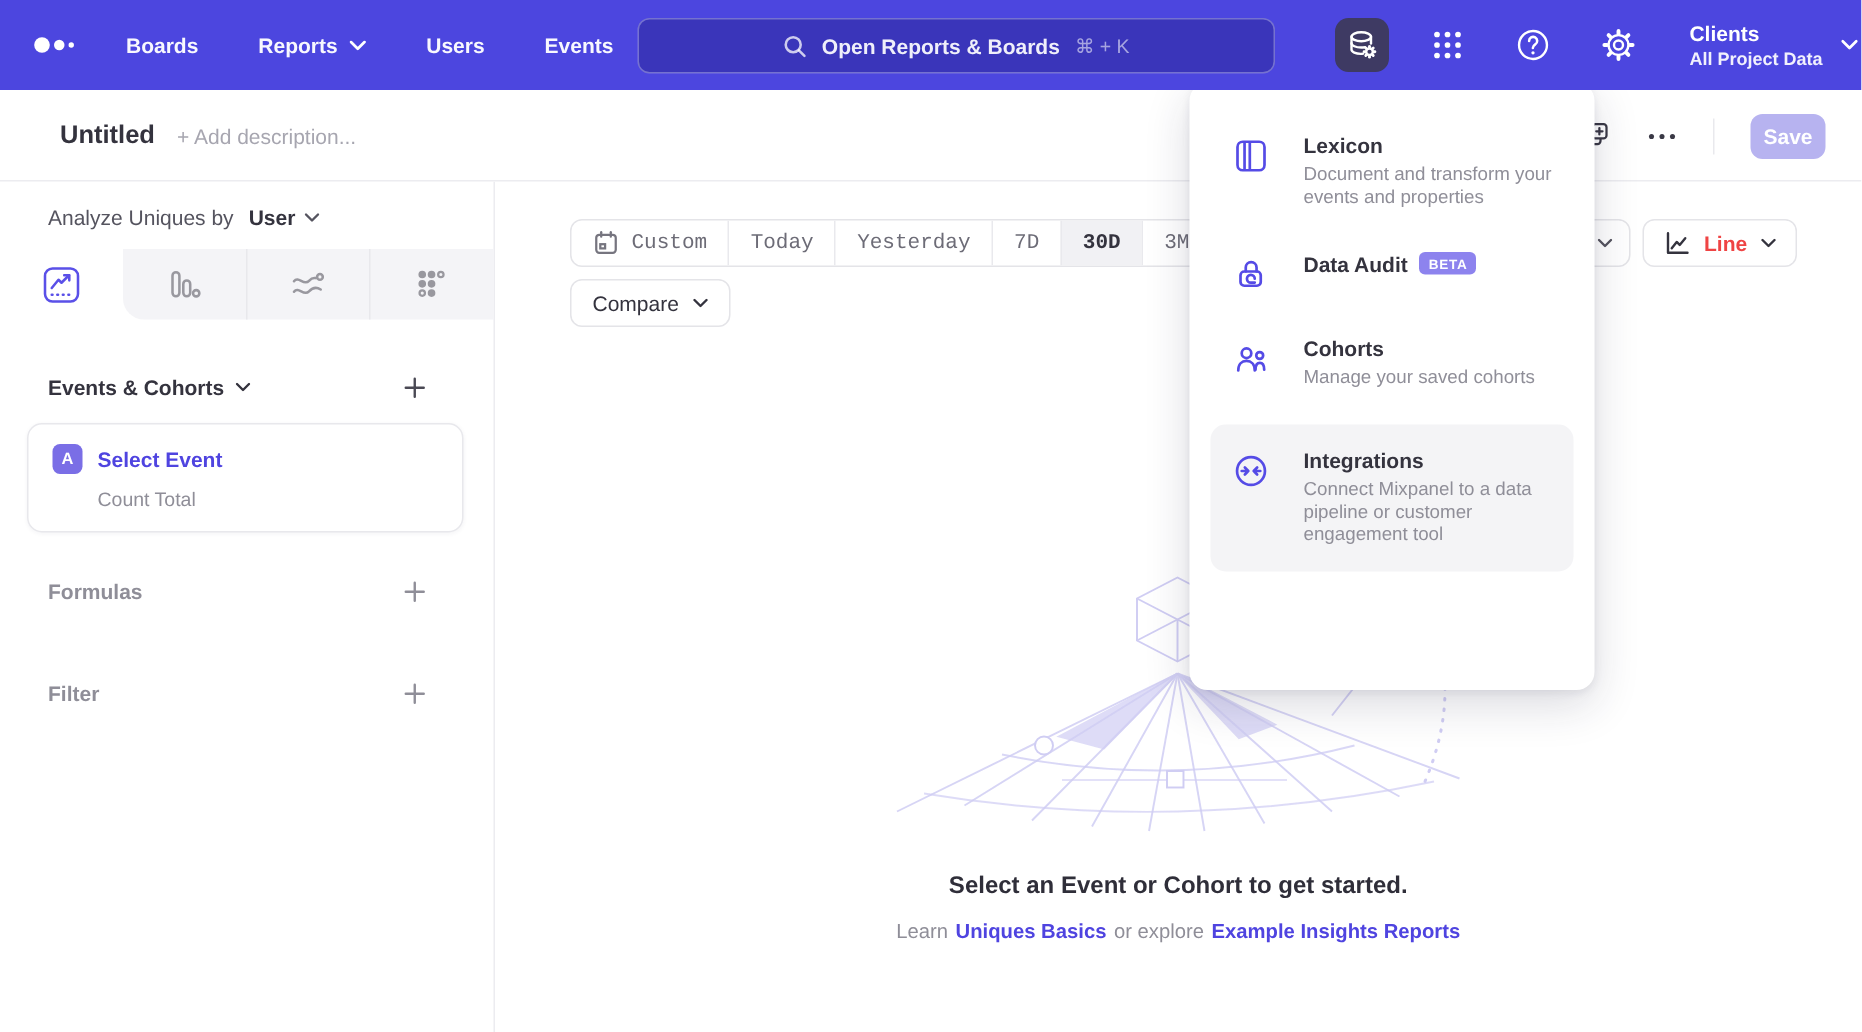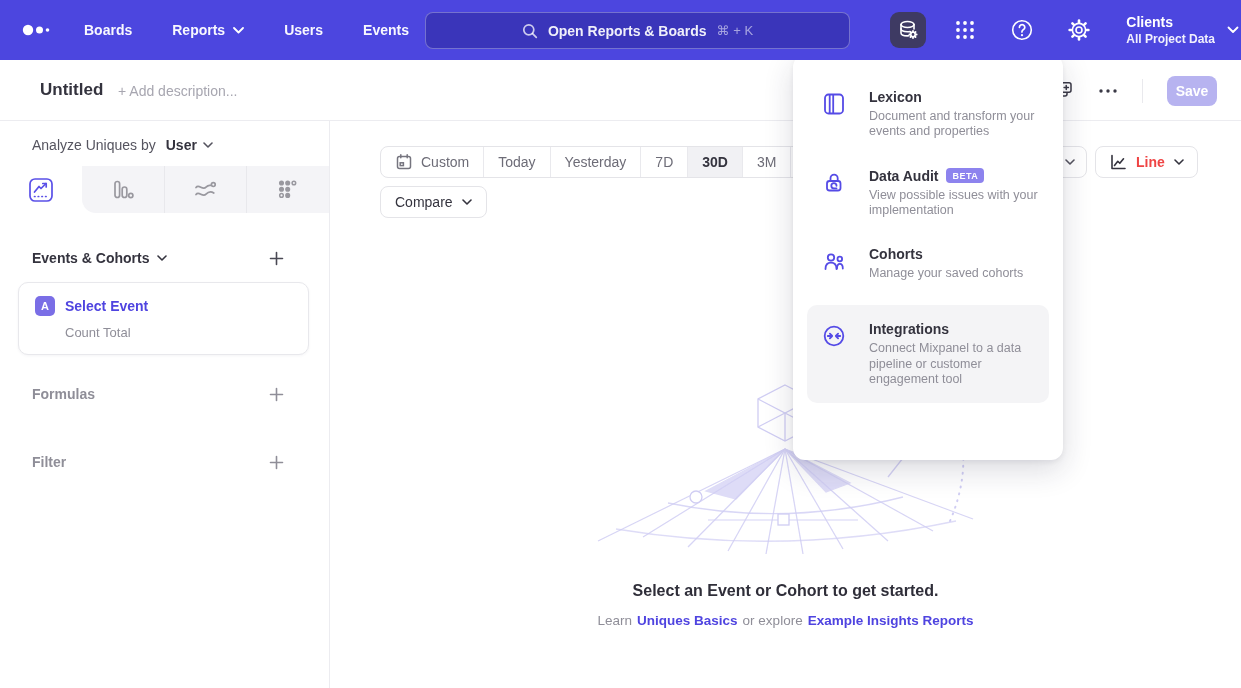--- a/index.html
+++ b/index.html
@@ -45,21 +45,21 @@
   .event-card { margin:15px 20px 0 18px; border:1px solid #e8e8ec; border-radius:10px; background:#fff; box-shadow:0 1px 3px rgba(40,40,70,.05); padding:13px 16px 14px; cursor:pointer; }
   .event-card .row1 { display:flex; align-items:center; gap:10px; }
   .abadge { width:20px; height:20px; border-radius:5px; background:#7a6ee6; color:#fff; font-size:11px; font-weight:700; display:flex; align-items:center; justify-content:center; }
   .event-card .etitle { font-size:14px; font-weight:700; color:#4f44e0; }
   .event-card .esub { margin:9px 0 0 30px; font-size:13px; color:#8f8e98; }
   .side-row.filter { margin-top:50px; }
   .side-row.breakdown { margin-top:50px; }
 
   
   .main { position:absolute; left:330px; top:121px; right:0; bottom:0; background:#fff; }
-  .date-control { position:absolute; left:50px; top:25px; height:32px; display:flex; align-items:stretch; background:#fff; border:1px solid #e4e4e8; border-radius:8px; overflow:hidden; z-index:2; }
+  .date-control { position:absolute; left:50px; top:25px; height:32px; display:flex; align-items:stretch; background:#fff; border:1px solid #e4e4e8; border-radius:8px; overflow:hidden; z-index:2;font-family:Liberation Mono, monospace; }
   .seg { display:flex; align-items:center; padding:0 14px; font-size:14px; color:#6d6c77; border-left:1px solid #e9e9ed; cursor:pointer; gap:8px; white-space:nowrap; }
   .seg.first { border-left:none; }
   .seg.active { background:#f1f1f4; color:#34333e; font-weight:700; }
   .compare-btn { position:absolute; left:50px; top:65px; height:32px; padding:0 14px; display:flex; align-items:center; gap:9px; background:#fff; border:1px solid #e4e4e8; border-radius:8px; font-size:14px; color:#34333e; cursor:pointer; }
   .stub-btn { position:absolute; left:700px; top:25px; width:57px; height:32px; background:#fff; border:1px solid #e4e4e8; border-radius:8px; display:flex; align-items:center; justify-content:flex-end; padding-right:11px; cursor:pointer; z-index:1; }
   .line-btn { position:absolute; left:765px; top:25px; height:32px; padding:0 13px; display:flex; align-items:center; gap:9px; background:#fff; border:1px solid #e4e4e8; border-radius:8px; font-size:14px; font-weight:700; color:#ef4444; cursor:pointer; z-index:2; }
 
   .illus { position:absolute; left:258px; top:258px; width:400px; height:180px; z-index:0; }
   .empty-title { position:absolute; left:0; right:0; top:461px; text-align:center; font-size:16px; font-weight:700; color:#2f2e39; }
   .empty-sub { position:absolute; left:0; right:0; top:492px; display:flex; justify-content:center; gap:5px; font-size:13.5px; color:#8f8e98; }
@@ -443,21 +443,20 @@
           <rect x="6" y="11" width="13.5" height="9.5" rx="2.5"></rect>
           <path d="M15.5,15.8 a2.6,2.6 0 1 0 -2.6,2.6 h2.6"></path>
         </g>
       </svg>
     </div>
     <div class="mi-text">
       <div class="mi-title">
         <span>Data Audit</span>
         <span class="beta">BETA</span>
       </div>
-      <div class="mi-desc">View possible issues with your implementation</div>
     </div>
   </div>
 
   <div class="menu-item mi-cohorts">
     <div class="mi-icon">
       <svg width="26" height="26" viewBox="0 0 26 26">
         <g fill="none" stroke="#554be6" stroke-width="1.8" stroke-linecap="round">
           <circle cx="10" cy="9.5" r="3.2"></circle>
           <path d="M4.5,21 c0,-4.2 2.4,-6.4 5.5,-6.4 s5.5,2.2 5.5,6.4"></path>
           <circle cx="18.8" cy="11" r="2.3"></circle>

